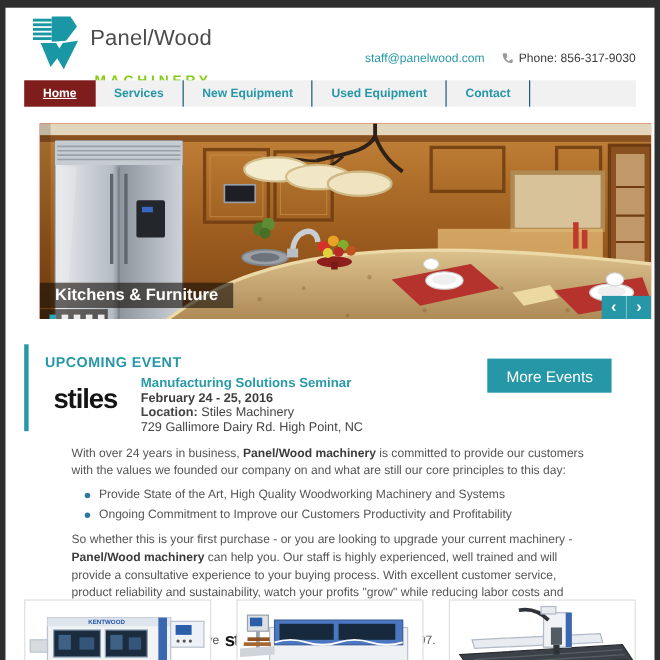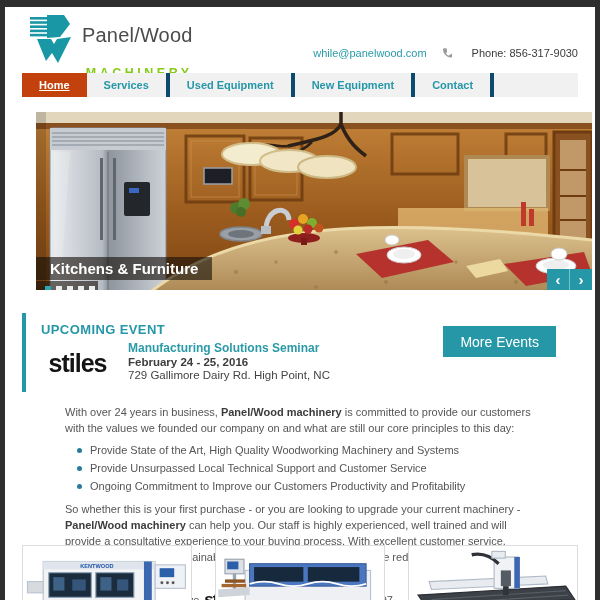--- a/index.html
+++ b/index.html
@@ -8,28 +8,28 @@
   .sheet{position:absolute;left:5px;top:7px;width:590px;height:593px;background:#ffffff;}
 
   
   .logo-wrap{position:absolute;left:27px;top:13px;display:flex;align-items:flex-start;cursor:pointer;}
   .logo-mark{width:46px;height:52px;}
   .logo-text{margin-left:9px;margin-top:11px;text-align:right;}
   .logo-title{font-size:20px;color:#4b4b4b;letter-spacing:.2px;}
   .logo-sub{font-size:12.5px;color:#84cc16;letter-spacing:3.5px;margin-top:19px;font-weight:bold;}
   .contact{position:absolute;right:22px;top:47px;display:flex;align-items:center;gap:14px;font-size:11px;}
   .contact .email{color:#2a9aa8;text-decoration:none;}
-  .contact .phone{color:#3a3a3a;display:flex;align-items:center;gap:19px;}
+  .contact .phone{color:#3a3a3a;display:flex;align-items:center;gap:5px;}
   .phone-ic{width:12px;height:12px;}
 
   
   .nav{position:absolute;left:22px;top:73px;width:556px;height:24px;background:#f1f1f1;display:flex;}
   .nav a{display:flex;align-items:center;padding:0 17px;font-size:11px;font-weight:bold;
-         color:#2597a7;text-decoration:none;border-right:4px solid #0c4a6e;}
-  .nav a.active{background:#c2410c;color:#ffffff;border-right:none;text-decoration:underline;}
+         color:#2597a7;text-decoration:none;border-right:1px solid #0c4a6e;}
+  .nav a.active{background:#7f1d1d;color:#ffffff;border-right:none;text-decoration:underline;}
 
   
   .hero{position:absolute;left:36px;top:112px;width:556px;height:178px;overflow:hidden;background:#ef4444;}
   .hero svg{position:absolute;left:0;top:0;}
   .hero-caption{position:absolute;left:0;top:145px;height:23px;line-height:23px;padding:0 14px;
     background:rgba(23,16,9,.62);color:#fff;font-size:15px;font-weight:bold;}
   .hero-dots{position:absolute;left:0;top:169px;width:62px;height:16px;background:rgba(23,16,9,.62);
     display:flex;align-items:center;gap:5px;padding-left:9px;box-sizing:border-box;}
   .dot{width:6px;height:6px;background:#ececec;display:block;cursor:pointer;}
   .dot.active{background:#2aa7b5;}
@@ -85,34 +85,34 @@
         <path d="M10,26 L24,26 L27,31 L30,26 L44,24 L31,50 L25,40 L19,48 Z"></path>
       </g>
     </svg>
     <div class="logo-text">
       <div class="logo-title">Panel/Wood</div>
       <div class="logo-sub">MACHINERY</div>
     </div>
   </div>
 
   <div class="contact">
-    <a class="email" href="#">while@panelwood.com</a>
+    <a class="email" href="#">staff@panelwood.com</a>
     <span class="phone">
       <svg class="phone-ic" viewBox="0 0 16 16">
         <path fill="#9a9a9a" d="M12.7,10.2c-.8-.1-1.5.2-2,.8l-.7.7C8.6,10.9,7.4,9.7,6.6,8.3l.7-.7c.6-.5.9-1.2.8-2L7.9,3.2C7.8,2.4,7.1,1.8,6.3,1.8H4.4C3.4,1.8,2.6,2.6,2.7,3.6c.4,5.5,4.8,9.9,10.3,10.3,1,.1,1.8-.7,1.8-1.7v-1.9c0-.8-.6-1.5-1.4-1.6z"></path>
       </svg>
       <span>Phone: 856-317-9030</span>
     </span>
   </div>
 
   <nav class="nav">
     <a href="#" class="active">Home</a>
     <a href="#">Services</a>
+    <a href="#">New Equipment</a>
     <a href="#">Used Equipment</a>
-    <a href="#">New Equipment</a>
     <a href="#">Contact</a>
   </nav>
 
   <div class="hero">
     <svg width="556" height="185" viewBox="0 0 556 185" preserveAspectRatio="none">
       <defs>
         <linearGradient id="wood" x1="0" y1="0" x2="0" y2="1">
           <stop offset="0" stop-color="#c4843a"></stop>
             <stop offset=".55" stop-color="#9c5c1e"></stop>
             <stop offset="1" stop-color="#7a4312"></stop>
@@ -236,35 +236,32 @@
   </div>
 
   <section class="event">
     <div class="event-h">UPCOMING EVENT</div>
     <div class="stiles-box">
       <span class="stiles-txt">stiles</span>
     </div>
     <div class="event-details">
       <div class="event-title">Manufacturing Solutions Seminar</div>
       <div class="event-date">February 24 - 25, 2016</div>
+      <div><b>Location:</b><span> Stiles Machinery</span></div>
       <div>729 Gallimore Dairy Rd. High Point, NC</div>
     </div>
     <button class="more-btn">More Events</button>
   </section>
 
   <div class="intro">
     <p style="margin:0"><span>With over 24 years in business, </span><b>Panel/Wood machinery</b><span> is committed to provide our customers with the values we founded our company on and what are still our core principles to this day:</span></p>
     <div class="bullets">
       <div class="bullet-row">
           <span class="bdot"></span>
           <span>Provide State of the Art, High Quality Woodworking Machinery and Systems</span>
-        </div>
-      <div class="bullet-row">
-          <span class="bdot"></span>
-          <span>Provide Unsurpassed Local Technical Support and Customer Service</span>
         </div>
       <div class="bullet-row">
           <span class="bdot"></span>
           <span>Ongoing Commitment to Improve our Customers Productivity and Profitability</span>
         </div>
     </div>
     <p class="p2" style="margin:0"><span>So whether this is your first purchase - or you are looking to upgrade your current machinery - </span><b>Panel/Wood machinery</b><span> can help you. Our staff is highly experienced, well trained and will provide a consultative experience to your buying process. With excellent customer service, product reliability and sustainability, watch your profits "grow" while reducing labor costs and downtime.</span></p>
     <div class="partner">
       <span>Panel/Wood is an exclusive</span>
       <span class="stiles-inline">stiles</span>

